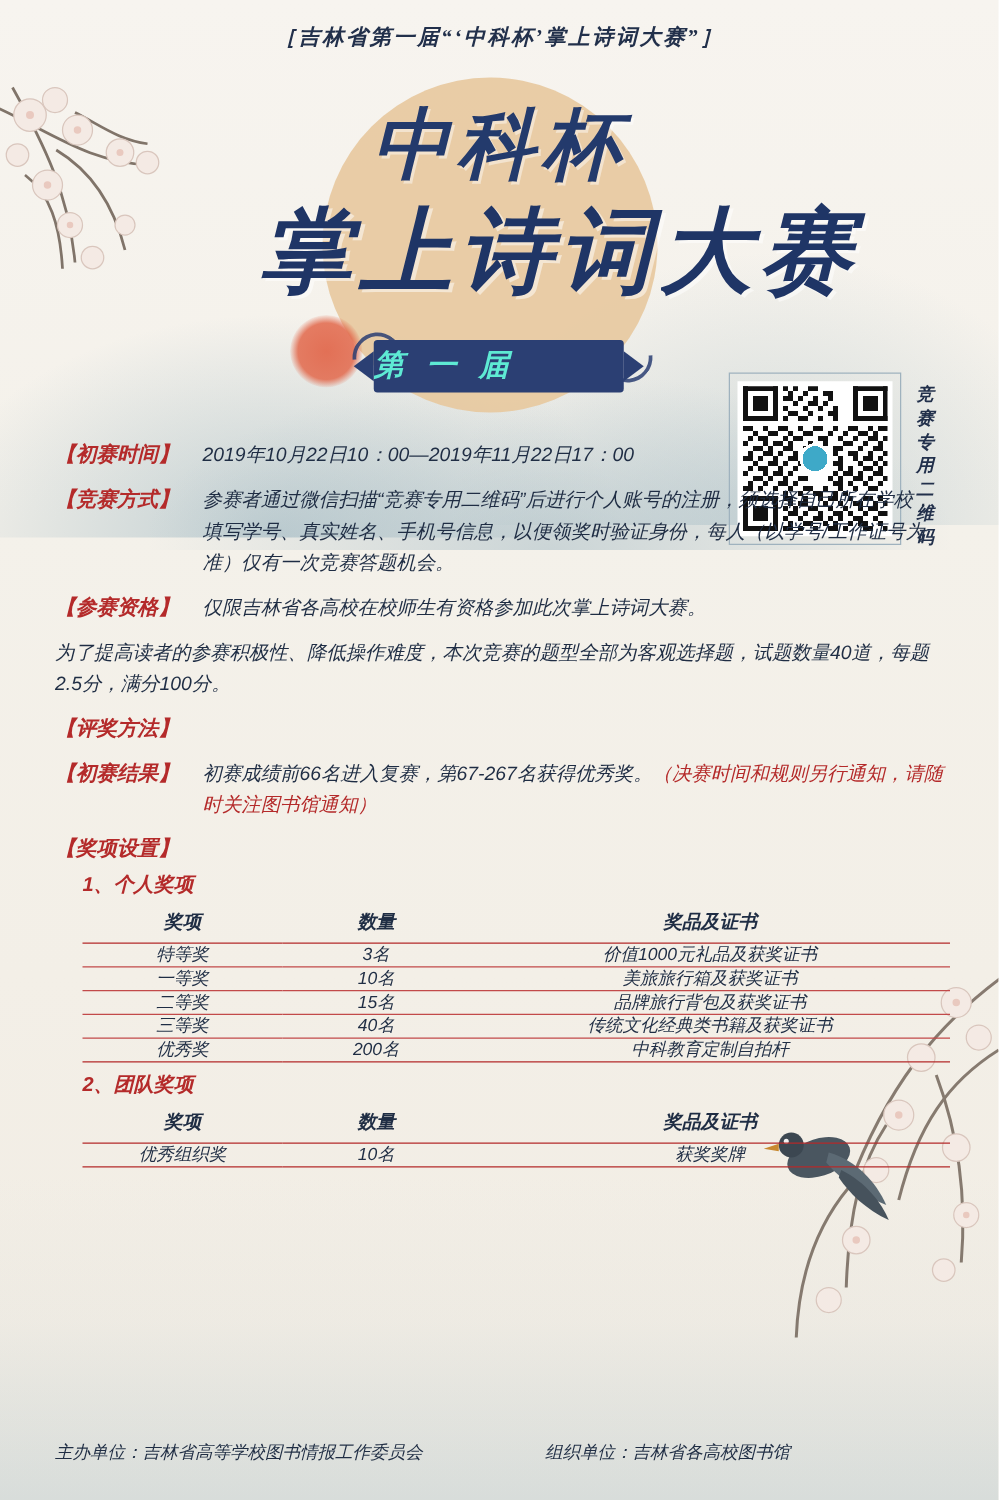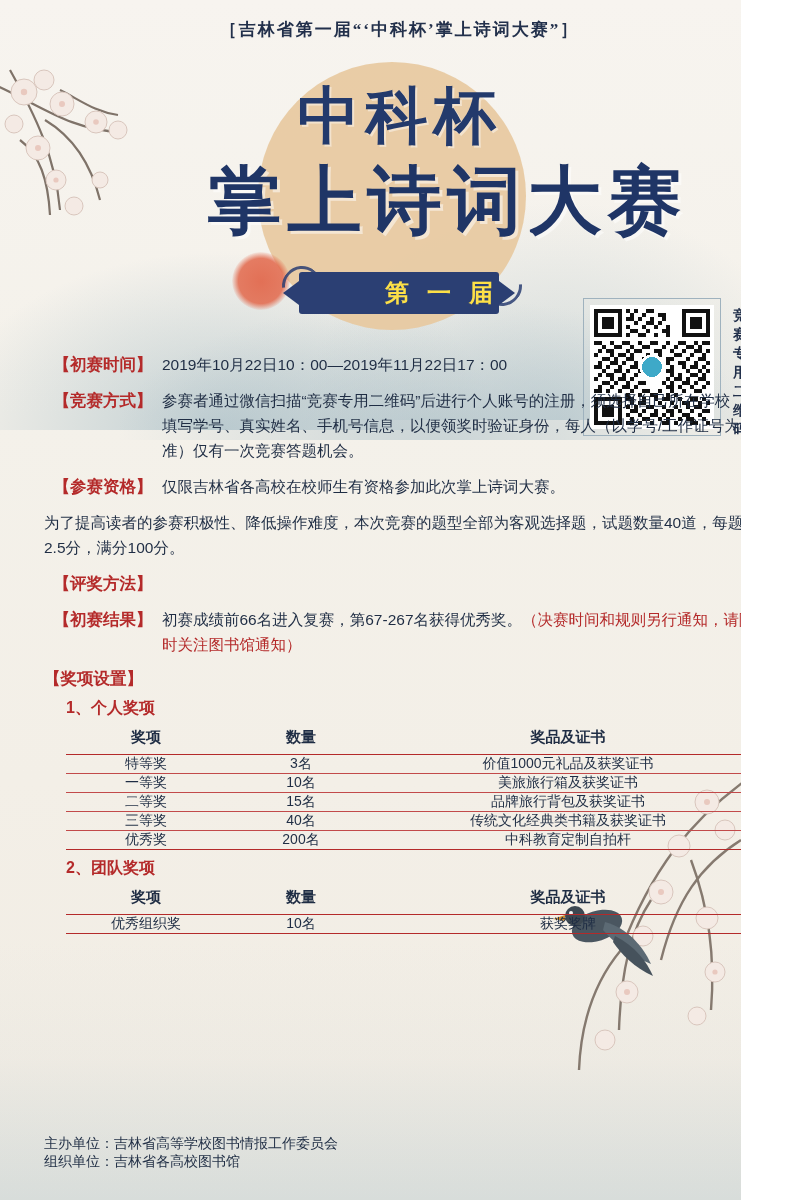--- a/index.html
+++ b/index.html
@@ -5,24 +5,25 @@
   html, body {
     margin: 0;
     padding: 0;
   }
   body {
     font-family: "Liberation Sans", "DejaVu Sans", sans-serif;
     background: #ffffff;
   }
   .poster {
     position: relative;
-    width: 741px;
+    width: 799px;
     height: 1200px;
     overflow: hidden;
     background: linear-gradient(180deg, #f7f4ef 0%, #f4f1ea 35%, #f3efe7 65%, #f1ece3 100%);
+    font-style: italic;
   }
   
   .wash {
     position: absolute;
     pointer-events: none;
   }
   .mtn1 {
     left: -60px; top: 250px; width: 560px; height: 180px;
     background: radial-gradient(ellipse at 50% 100%, rgba(150,178,190,0.55) 0%, rgba(150,178,190,0.0) 70%);
     border-radius: 50% 50% 0 0;
@@ -92,25 +93,25 @@
     font-size: 74px;
     text-shadow: 3px 3px 0 rgba(255,255,255,0.5);
     padding-left: 48px;
   }
   .ribbon {
     position: absolute;
     top: 272px; left: 299px;
     width: 200px; height: 42px;
     background: #2b3f73;
     border-radius: 3px;
-    color: #fde047;
+    color: #5eead4;
     font-size: 24px;
     font-weight: bold;
     letter-spacing: 6px;
-    text-align: right;
+    text-align: left;
     line-height: 42px;
     font-family: "Liberation Serif", "DejaVu Serif", serif;
   }
   .ribbon:before, .ribbon:after {
     content: "";
     position: absolute;
     top: 9px;
     width: 0; height: 0;
     border-top: 12px solid transparent;
     border-bottom: 12px solid transparent;
@@ -168,21 +169,20 @@
   .row { display: flex; margin-bottom: 11px; }
   .label {
     color: #b42a2a;
     font-weight: bold;
     font-size: 16.5px;
     white-space: nowrap;
     width: 118px;
     flex: 0 0 118px;
     line-height: 25px;
     font-family: "Liberation Sans", "DejaVu Sans", sans-serif;
-    text-align: center;
   }
   .value {
     color: #1f2d44;
     font-size: 15.5px;
     line-height: 25px;
     flex: 1;
   }
   .value .red { color: #b42a2a; }
 
   .award-head {
@@ -223,21 +223,21 @@
   .col2 { width: 150px; }
   .col3 { width: 384px; }
 
   .footer {
     position: absolute;
     left: 44px; bottom: 22px;
     width: 716px;
     color: #1f2d44;
     font-size: 14px;
   }
-  .footer .line { display: flex; margin-bottom: 7px; flex-direction: column; }
+  .footer .line { display: flex; margin-bottom: 7px; }
   .footer .left { width: 392px; }
   .footer .right { flex: 1; }
 </style>
 </head>
 <body>
 
 <div class="poster">
 
   <div class="wash mtn1"></div>
   <div class="wash mtn2"></div>

